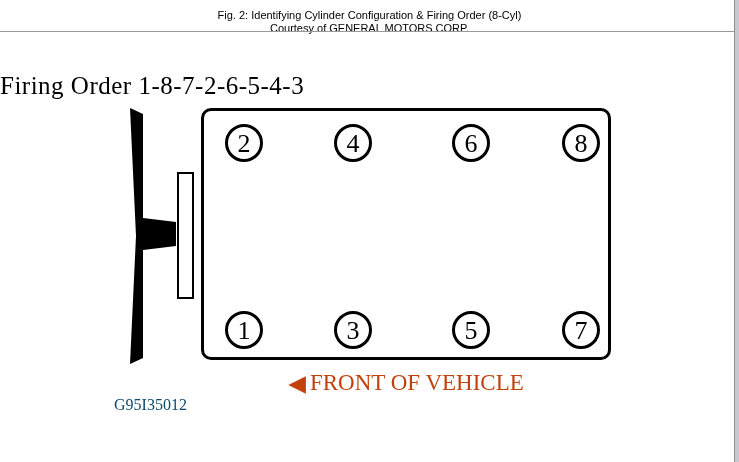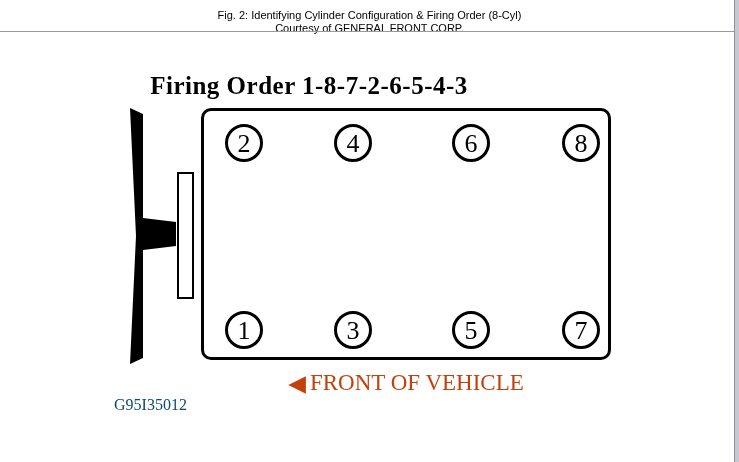--- a/index.html
+++ b/index.html
@@ -64,26 +64,25 @@
     width: 1px;
     height: 462px;
     background: #8f8f9c;
   }
   
   .firing-title {
     position: absolute;
     left: 0;
     top: 72px;
     width: 618px;
-    text-align: center;
+    text-align: left;
     font-size: 25px;
     color: #000000;
     font-family: "Liberation Serif", serif;
     letter-spacing: 0.5px;
-    font-weight: bold;
   }
   
   .block {
     position: absolute;
     left: 201px;
     top: 108px;
     width: 410px;
     height: 252px;
     border: 3px solid #000000;
     border-radius: 10px;
@@ -152,21 +151,21 @@
     box-sizing: border-box;
   }
 </style>
 </head>
 <body>
 
 <div id="page">
 
   <div class="caption-bar">
     <div class="caption-line caption-line1">Fig. 2: Identifying Cylinder Configuration &amp; Firing Order (8-Cyl)</div>
-    <div class="caption-line">Courtesy of GENERAL FRONT CORP.</div>
+    <div class="caption-line">Courtesy of GENERAL MOTORS CORP.</div>
   </div>
   <div class="caption-rule"></div>
 
   <div class="firing-title">Firing Order 1-8-7-2-6-5-4-3</div>
 
   <div class="art">
     <svg width="100" height="265" viewBox="0 0 100 265" xmlns="http://www.w3.org/2000/svg">
       <path d="M20 8 L33 14 L33 118 L66 122 L66 146 L33 150 L33 258 L20 264 L26 136 Z" fill="#000000"></path>
     </svg>
   </div>

